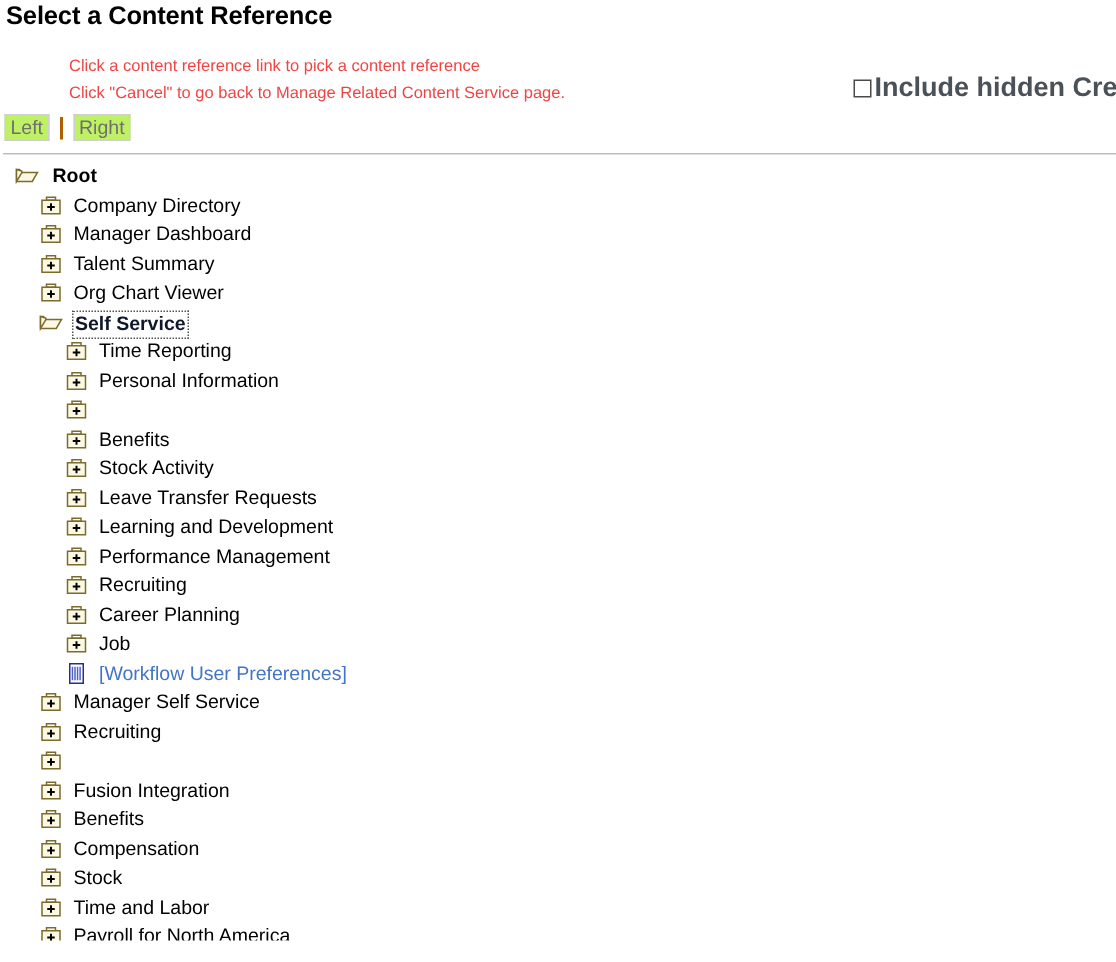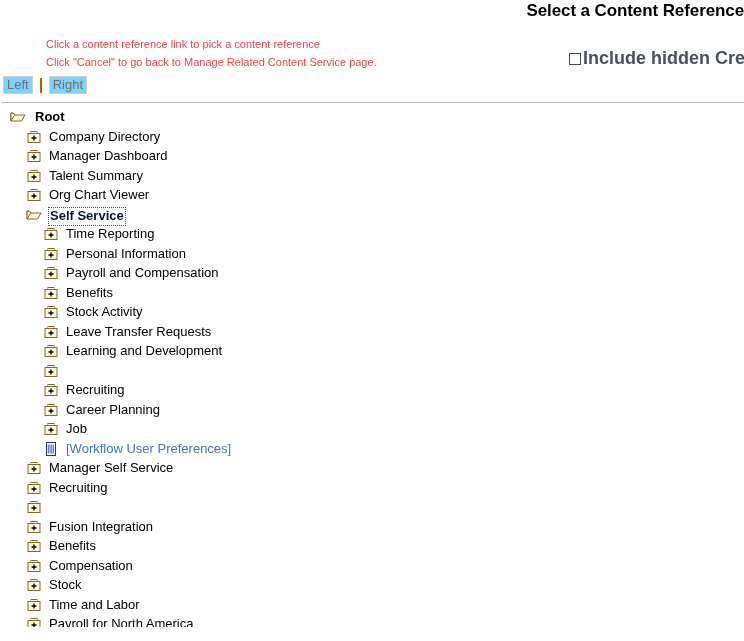--- a/index.html
+++ b/index.html
@@ -19,21 +19,20 @@
   }
 
   
   .page-title {
     font-size: 17px;
     font-weight: bold;
     color: #000000;
     margin: 0;
     padding: 1px 0 0 2px;
     letter-spacing: -0.1px;
-    text-align: right;
   }
 
   .header-block {
     position: relative;
     padding: 0 0 0 2px;
   }
 
   .instruction-line {
     font-size: 11px;
     color: #ef4444;
@@ -72,21 +71,21 @@
   .tabbar {
     margin-top: 5px;
     padding-left: 1px;
     display: flex;
     align-items: center;
     height: 18px;
   }
   .tab-btn {
     font-size: 13px;
     color: #6f6f6f;
-    background: #7dd3fc;
+    background: #bef264;
     border: 1px solid #cfcfcf;
     padding: 0px 3px 1px 3px;
     line-height: 15px;
     display: inline-block;
     cursor: pointer;
   }
   .tab-sep {
     display: inline-block;
     width: 2px;
     height: 15px;
@@ -237,21 +236,20 @@
           <path d="M8 6.5 L8 11.5 M5.5 9 L10.5 9" stroke="#000000" stroke-width="1.3"></path>
         </svg></span>
       <span class="node-label">Personal Information</span>
     </div>
     <div class="tree-row lvl-2">
       <span class="node-icon"><svg width="16" height="16" viewBox="0 0 16 16">
           <rect x="5" y="2.5" width="6" height="2" fill="none" stroke="#7b6b2d" stroke-width="1"></rect>
           <rect x="2" y="4.5" width="12" height="9" fill="#fdf8e3" stroke="#7b6b2d" stroke-width="1"></rect>
           <path d="M8 6.5 L8 11.5 M5.5 9 L10.5 9" stroke="#000000" stroke-width="1.3"></path>
         </svg></span>
-      <span class="node-label">Payroll and Compensation</span>
     </div>
     <div class="tree-row lvl-2">
       <span class="node-icon"><svg width="16" height="16" viewBox="0 0 16 16">
           <rect x="5" y="2.5" width="6" height="2" fill="none" stroke="#7b6b2d" stroke-width="1"></rect>
           <rect x="2" y="4.5" width="12" height="9" fill="#fdf8e3" stroke="#7b6b2d" stroke-width="1"></rect>
           <path d="M8 6.5 L8 11.5 M5.5 9 L10.5 9" stroke="#000000" stroke-width="1.3"></path>
         </svg></span>
       <span class="node-label">Benefits</span>
     </div>
     <div class="tree-row lvl-2">
@@ -277,20 +275,21 @@
           <path d="M8 6.5 L8 11.5 M5.5 9 L10.5 9" stroke="#000000" stroke-width="1.3"></path>
         </svg></span>
       <span class="node-label">Learning and Development</span>
     </div>
     <div class="tree-row lvl-2">
       <span class="node-icon"><svg width="16" height="16" viewBox="0 0 16 16">
           <rect x="5" y="2.5" width="6" height="2" fill="none" stroke="#7b6b2d" stroke-width="1"></rect>
           <rect x="2" y="4.5" width="12" height="9" fill="#fdf8e3" stroke="#7b6b2d" stroke-width="1"></rect>
           <path d="M8 6.5 L8 11.5 M5.5 9 L10.5 9" stroke="#000000" stroke-width="1.3"></path>
         </svg></span>
+      <span class="node-label">Performance Management</span>
     </div>
     <div class="tree-row lvl-2">
       <span class="node-icon"><svg width="16" height="16" viewBox="0 0 16 16">
           <rect x="5" y="2.5" width="6" height="2" fill="none" stroke="#7b6b2d" stroke-width="1"></rect>
           <rect x="2" y="4.5" width="12" height="9" fill="#fdf8e3" stroke="#7b6b2d" stroke-width="1"></rect>
           <path d="M8 6.5 L8 11.5 M5.5 9 L10.5 9" stroke="#000000" stroke-width="1.3"></path>
         </svg></span>
       <span class="node-label">Recruiting</span>
     </div>
     <div class="tree-row lvl-2">

